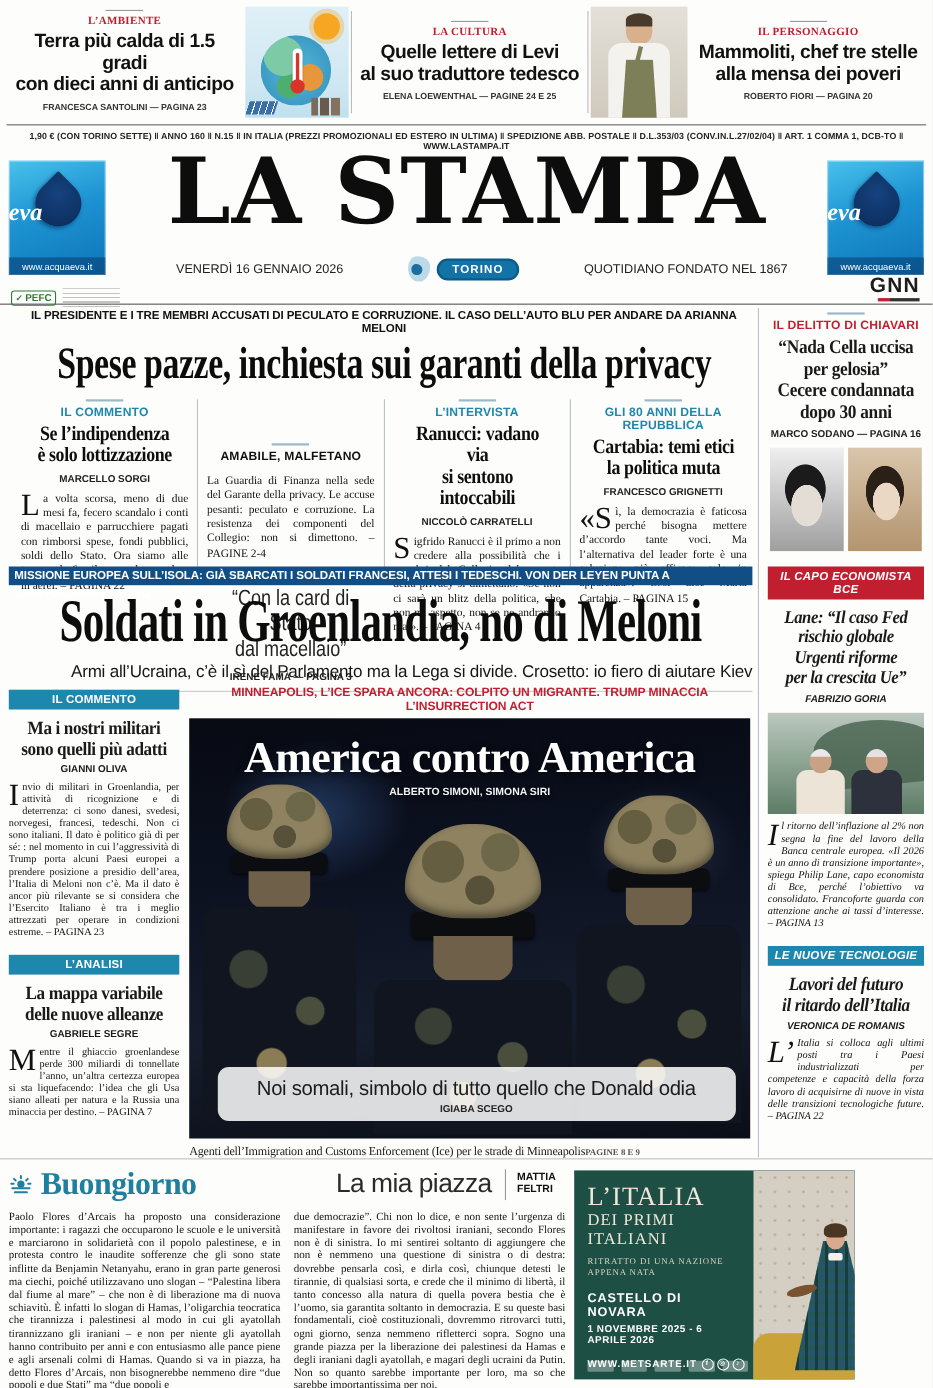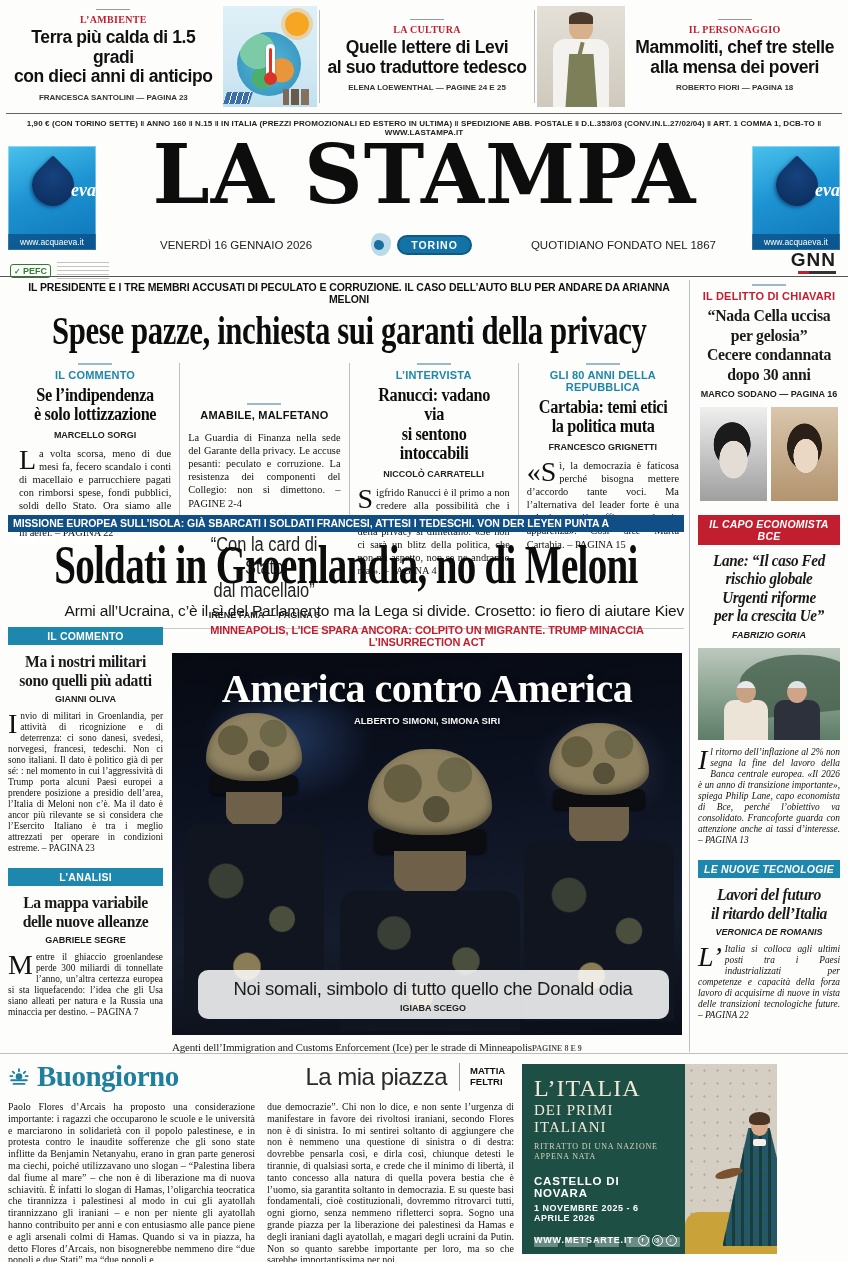--- a/index.html
+++ b/index.html
@@ -38,21 +38,21 @@
 
   
   .priceline{position:absolute;left:0;top:119px;width:100%;text-align:center;font-size:8px;font-weight:bold;color:#222;letter-spacing:.1px;}
 
   
   .logo-row{position:absolute;left:110px;top:133px;width:628px;text-align:center;}
   .logo{display:inline-block;font-family:"DejaVu Serif","Liberation Serif",serif;font-weight:900;font-size:83px;line-height:1;letter-spacing:1px;color:#0d0d0d;transform:scaleX(.98);transform-origin:center;}
   .eva{position:absolute;top:146px;width:88px;height:104px;background:linear-gradient(160deg,#49c2ec 0%,#1d93d2 45%,#0e74b8 100%);overflow:hidden;box-shadow:inset 0 0 0 1px rgba(255,255,255,.4);}
   .eva.left{left:8px;} .eva.right{right:8px;}
   .eva-drop{position:absolute;left:24px;top:18px;width:42px;height:42px;background:radial-gradient(circle at 35% 35%,#16427e,#0a2a58);border-radius:4% 50% 50% 50%;transform:rotate(45deg);box-shadow:0 2px 4px rgba(0,20,60,.5);}
-  .eva-word{position:absolute;left:0;top:34px;width:100%;text-align:right;color:#fff;font-family:"Liberation Serif",serif;font-style:italic;font-weight:bold;font-size:18px;}
+  .eva-word{position:absolute;left:0;top:34px;width:100%;text-align:left;color:#fff;font-family:"Liberation Serif",serif;font-style:italic;font-weight:bold;font-size:22px;}
   .eva-url{position:absolute;left:0;bottom:0;width:100%;padding:3px 0;text-align:center;color:#fff;font-size:8.5px;background:rgba(8,60,110,.55);}
   .eva-tag{position:absolute;left:0;top:3px;width:100%;text-align:center;color:rgba(255,255,255,.85);font-size:4px;letter-spacing:1px;}
   .pefc{position:absolute;left:10px;top:256px;width:130px;height:30px;display:flex;align-items:center;gap:6px;}
   .pefc-logo{color:#2e7d32;font-weight:bold;font-size:9px;border:1px solid #2e7d32;border-radius:3px;padding:1px 3px;}
   .pefc-logo::before{content:"✓ ";font-size:8px;}
   .pefc-lines{width:52px;height:18px;background:repeating-linear-gradient(180deg,#aaa 0 1px,transparent 1px 4px);opacity:.7;}
   .daterow{position:absolute;left:160px;top:233px;width:556px;display:flex;align-items:center;justify-content:space-between;}
   .date-text,.founded-text{font-size:11.5px;color:#222;}
   .torino-wrap{display:flex;align-items:center;gap:6px;}
   .torino-map{width:20px;height:23px;background:#bcd9e8;border-radius:42% 58% 52% 48%/46% 42% 62% 54%;position:relative;}
@@ -231,21 +231,21 @@
     <div class="chef-photo">
       <span class="chef-head"></span>
       <span class="chef-torso"></span>
       <span class="chef-strap"></span>
       <span class="chef-apron"></span>
     </div>
     <div class="ts-item">
       <div class="ts-label">IL PERSONAGGIO</div>
       <div class="ts-title pre">Mammoliti, chef tre stelle
 alla mensa dei poveri</div>
-      <div class="ts-byline">ROBERTO FIORI — PAGINA 18</div>
+      <div class="ts-byline">ROBERTO FIORI — PAGINA 20</div>
     </div>
   </header>
 
   <div class="priceline">1,90 € (CON TORINO SETTE) ‖ ANNO 160 ‖ N.15 ‖ IN ITALIA (PREZZI PROMOZIONALI ED ESTERO IN ULTIMA) ‖ SPEDIZIONE ABB. POSTALE ‖ D.L.353/03 (CONV.IN.L.27/02/04) ‖ ART. 1 COMMA 1, DCB-TO ‖ WWW.LASTAMPA.IT</div>
 
   <div class="eva left">
     <span class="eva-tag"></span>
     <span class="eva-drop"></span>
     <span class="eva-word">eva</span>
     <span class="eva-url">www.acquaeva.it</span>

